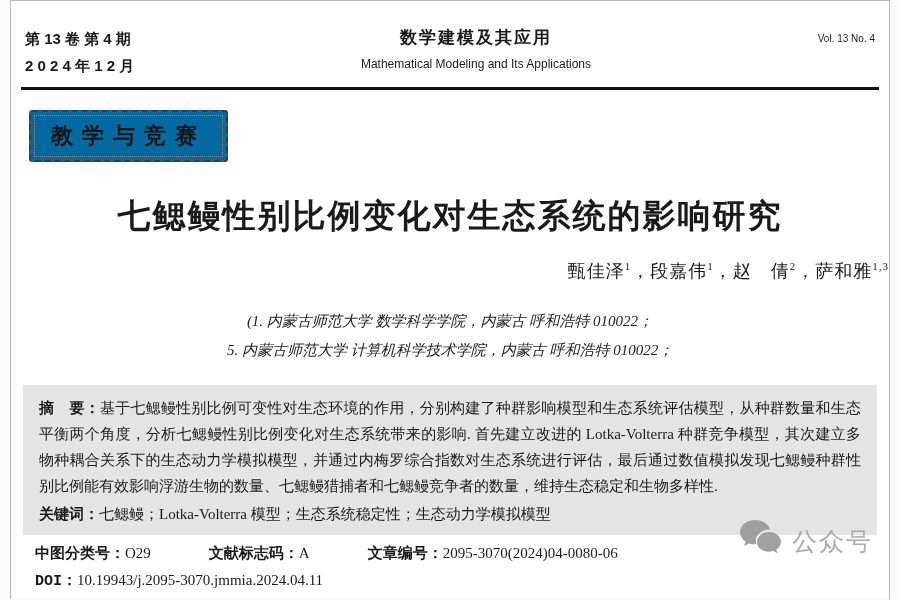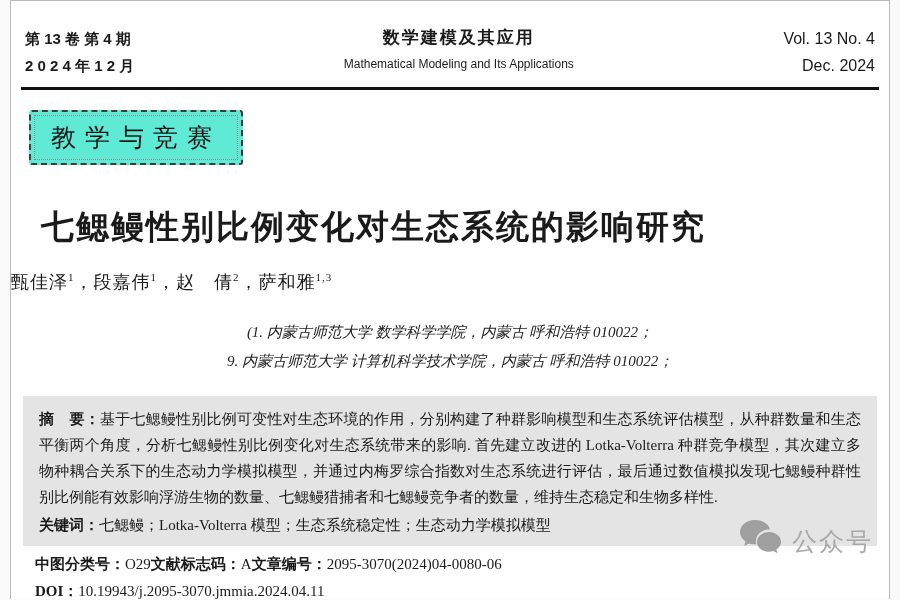--- a/index.html
+++ b/index.html
@@ -17,46 +17,47 @@
   }
   
   .hdr{
     display:flex;justify-content:space-between;align-items:flex-start;
     padding:24px 14px 6px 14px;
   }
   .hdr .h-left{font-family:"Liberation Sans", sans-serif;font-weight:600;font-size:15px;line-height:27px;white-space:nowrap;}
   .hdr .h-center{text-align:center;flex:1;}
   .hdr .h-center .jcn{font-family:"Liberation Sans", sans-serif;font-weight:700;font-size:17px;line-height:26px;letter-spacing:2px;}
   .hdr .h-center .jen{font-family:"Liberation Sans", sans-serif;font-size:12px;line-height:26px;}
-  .hdr .h-right{font-family:"Liberation Sans", sans-serif;font-size:16px;line-height:27px;text-align:right;white-space:nowrap;}
+  .hdr .h-right{font-family:"Liberation Sans", sans-serif;font-size:10px;line-height:27px;text-align:right;white-space:nowrap;}
   .rule{height:3px;background:#111111;margin:2px 10px 0 10px;}
   
   .badge{
     display:inline-block;
     margin:20px 0 0 18px;
     padding:9px 20px;
     font-family:"Liberation Sans", sans-serif;
-    font-weight:400;font-size:25px;letter-spacing:9px;
+    font-weight:700;font-size:22px;letter-spacing:9px;
     color:#141414;
     border:2px dashed #3c3c3c;
     outline:1px dotted #8a8a8a;
     outline-offset:-6px;
     border-radius:3px;
-    background:#5eead4;
+    background:#0369a1;
   }
   
   .title{
-    margin:40px 30px 0 30px;
+    margin:32px 30px 0 30px;
+    text-align:center;
     font-size:33px;font-weight:700;
     letter-spacing:2px;
     font-family:"Liberation Serif", serif;
   }
   
   .authors{
-    margin-top:20px;text-align:left;
+    margin-top:20px;text-align:right;
     font-size:18px;letter-spacing:1px;
   }
   .authors sup{font-size:11px;}
   
   .affils{
     margin-top:24px;text-align:center;
     font-style:italic;font-size:15px;line-height:29px;color:#222222;
   }
   
   .abs{
@@ -67,26 +68,26 @@
     text-align:justify;
   }
   .abs .abs-text,.abs .kw-text{}
   .abs .lbl{font-style:normal;font-weight:700;font-family:"Liberation Sans", sans-serif;}
   .abs p{margin:0;}
   .abs p + p{margin-top:2px;}
   
   .meta{
     margin:9px 12px 0 24px;
     font-size:15px;
-    display:flex;align-items:flex-start;
+    display:flex;gap:58px;align-items:flex-start;
     white-space:nowrap;
   }
   .meta .lbl,.doi .lbl{font-weight:700;font-family:"Liberation Sans", sans-serif;}
   .doi{margin:8px 12px 0 24px;font-size:15px;}
-  .doi .lbl{font-family:Liberation Serif, serif;margin-top:21px;}
+  .doi .lbl{font-family:Liberation Mono, monospace;margin-top:21px;}
   
   .wm{
     position:absolute;right:16px;top:516px;
     display:flex;align-items:center;gap:10px;
     color:#a3a3a3;opacity:.92;
     font-family:"Liberation Sans", sans-serif;
     pointer-events:none;
   }
   .wm .wm-icon{width:44px;height:42px;}
   .wm .wm-t1{font-size:25px;letter-spacing:2px;margin-top:6px;}
@@ -101,37 +102,36 @@
     <div class="h-left">
       <div>第 13 卷  第 4 期</div>
       <div>2 0 2 4 年 1 2 月</div>
     </div>
     <div class="h-center">
       <div class="jcn">数学建模及其应用</div>
       <div class="jen">Mathematical Modeling and Its Applications</div>
     </div>
     <div class="h-right">
       <div>Vol. 13 No. 4</div>
-      <div>Dec. 2024</div>
     </div>
   </header>
 
   <div class="rule"></div>
 
   <div class="badge">教学与竞赛</div>
 
   <h1 class="title">七鳃鳗性别比例变化对生态系统的影响研究</h1>
 
   <div class="authors">
     <span><span>甄佳泽</span><sup>1</sup></span><span>，</span><span><span>段嘉伟</span><sup>1</sup></span><span>，</span><span><span>赵　倩</span><sup>2</sup></span><span>，</span><span><span>萨和雅</span><sup>1,3</sup></span>
   </div>
 
   <div class="affils">
     <div>(1. 内蒙古师范大学 数学科学学院，内蒙古 呼和浩特 010022；</div>
-    <div>9. 内蒙古师范大学 计算机科学技术学院，内蒙古 呼和浩特 010022；</div>
+    <div>5. 内蒙古师范大学 计算机科学技术学院，内蒙古 呼和浩特 010022；</div>
   </div>
 
   <div class="abs">
     <p><span class="lbl">摘　要：</span><span class="abs-text">基于七鳃鳗性别比例可变性对生态环境的作用，分别构建了种群影响模型和生态系统评估模型，从种群数量和生态平衡两个角度，分析七鳃鳗性别比例变化对生态系统带来的影响. 首先建立改进的 Lotka-Volterra 种群竞争模型，其次建立多物种耦合关系下的生态动力学模拟模型，并通过内梅罗综合指数对生态系统进行评估，最后通过数值模拟发现七鳃鳗种群性别比例能有效影响浮游生物的数量、七鳃鳗猎捕者和七鳃鳗竞争者的数量，维持生态稳定和生物多样性.</span></p>
     <p><span class="lbl">关键词：</span><span class="kw-text">七鳃鳗；Lotka-Volterra 模型；生态系统稳定性；生态动力学模拟模型</span></p>
   </div>
 
   <div class="meta">
     <span><span class="lbl">中图分类号：</span><span>O29</span></span>
     <span><span class="lbl">文献标志码：</span><span>A</span></span>

